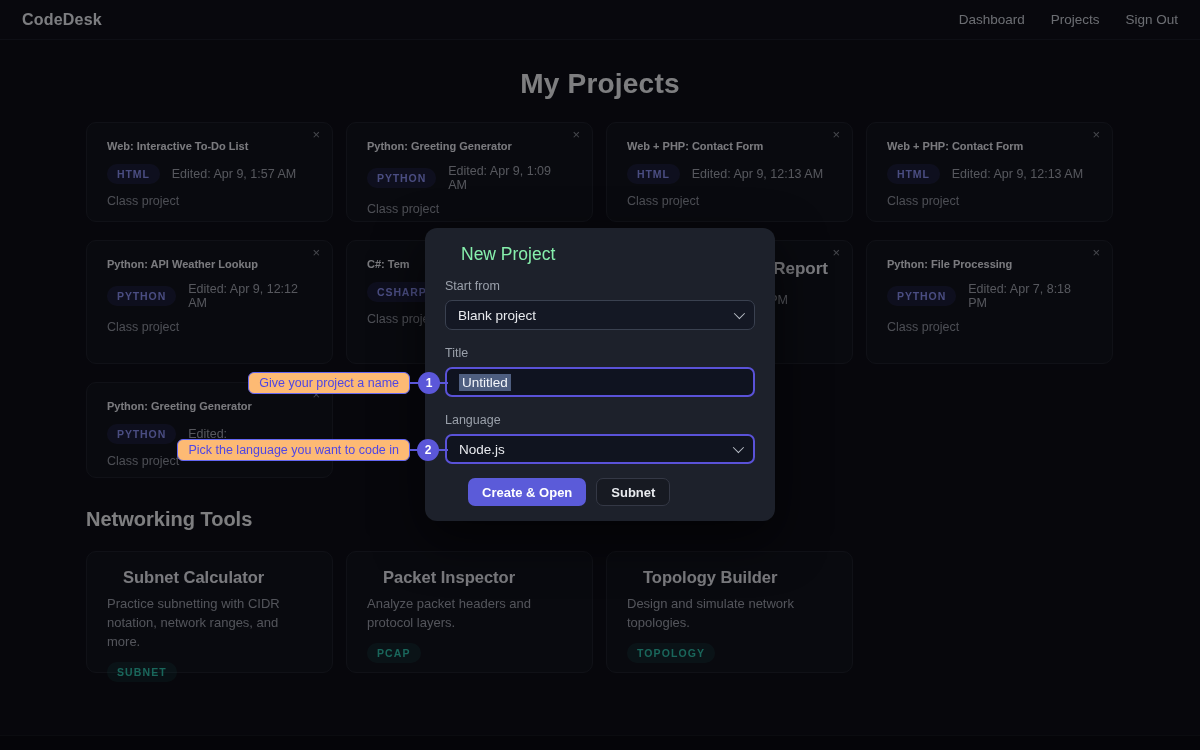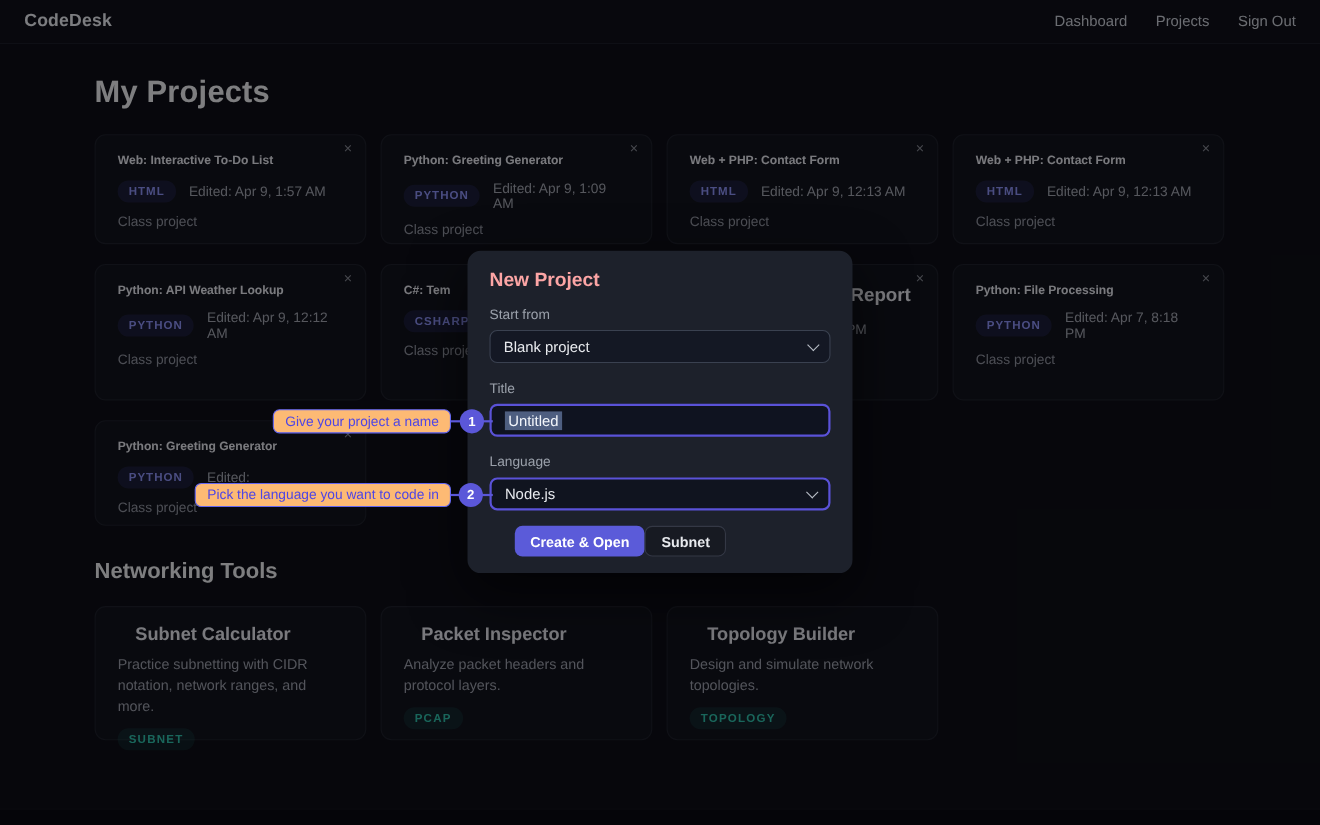--- a/index.html
+++ b/index.html
@@ -17,21 +17,21 @@
     background:#0e0f14; border-bottom:1px solid #1a1c22;
     display:flex; align-items:center; justify-content:space-between;
     padding:0 22px; z-index:1;
   }
   .brand { font-size:16px; font-weight:bold; color:#e9eaec; letter-spacing:.2px; }
   .nav-links { display:flex; gap:26px; }
   .nav-link { font-size:13.5px; color:#c9ccd2; cursor:pointer; }
 
   
   .container { position:absolute; top:40px; left:86px; width:1028px; z-index:1; }
-  .page-header { display:flex; justify-content:flex-start; align-items:center; margin-top:26px; height:36px; }
+  .page-header { display:flex; justify-content:center; align-items:center; margin-top:26px; height:36px; }
   .page-title { font-size:28px; font-weight:bold; color:#eceded; margin:0; letter-spacing:.2px; }
   .hbtns { display:flex; gap:8px; }
   .btn { height:32px; padding:0 15px; border-radius:8px; font-size:13px; display:flex; align-items:center; cursor:pointer; white-space:nowrap; }
   .btn-primary { background:#4c43cf; color:#e8e6ff; font-weight:600; }
   .btn-dark { background:#14161b; border:1px solid #2b2d35; color:#d6d8dd; }
   .btn-underline { text-decoration:underline; font-weight:600; }
 
   .grid { display:grid; grid-template-columns:repeat(4,247px); column-gap:13px; row-gap:18px; }
   .grid-projects { margin-top:20px; grid-template-rows:100px 124px 96px; }
   .grid-tools { margin-top:20px; grid-template-rows:122px; }
@@ -62,36 +62,36 @@
 
   
   .overlay { position:absolute; inset:0; background:rgba(2,3,6,.47); z-index:10; }
 
   
   .modal {
     position:absolute; left:425px; top:228px; width:350px; height:293px;
     background:#1d212b; border-radius:12px; z-index:20;
     padding:16px 20px 0; box-shadow:0 18px 50px rgba(0,0,0,.6);
   }
-  .modal-title { margin:0 0 14px; font-size:17.5px; font-weight:bold; color:#fca5a5; }
+  .modal-title { margin:0 16px 14px; font-size:17.5px; font-weight:normal; color:#86efac; }
   .field-label { font-size:12.5px; color:#9aa0aa; margin-bottom:7px; }
   .control {
     height:30px; border-radius:7px; display:flex; align-items:center;
     justify-content:space-between; padding:0 12px;
     font-size:13.5px; color:#e8eaee; background:#141824; cursor:pointer;
   }
   .control-plain  { border:1px solid #3a4150; margin-bottom:16px; }
   .control-accent { border:2px solid #5a52d8; margin-bottom:14px; background:#10141f; }
   .tinput { border:2px solid #5a52d8; background:#0f1320; margin-bottom:16px; cursor:text; justify-content:flex-start; }
   .selection { background:#4e5e80; color:#f3f6fb; padding:1px 3px; }
   .chev {
     width:8px; height:8px; border-right:1.6px solid #b9bec7; border-bottom:1.6px solid #b9bec7;
     transform:rotate(45deg) translateY(-2px); flex:0 0 auto;
   }
-  .modal-actions { display:flex; margin-top:0;padding-left:23px; }
+  .modal-actions { display:flex; gap:10px; margin-top:0;padding-left:23px; }
   .btn-create { background:#5b5bd9; color:#ffffff; font-size:13px; font-weight:600; height:28px; padding:0 14px; border-radius:7px; display:flex; align-items:center; cursor:pointer; }
   .btn-cancel { background:#171a22; border:1px solid #343845; color:#e8eaee; font-size:13px; font-weight:600; height:28px; padding:0 14px; border-radius:7px; display:flex; align-items:center; cursor:pointer; }
 
   
   .tour-line { position:absolute; height:2px; background:#5b57d9; z-index:22; }
   .line1 { left:404px; top:382px; width:44px; }
   .line2 { left:404px; top:449px; width:44px; }
   .tooltip {
     position:absolute; z-index:23; height:22px; display:flex; align-items:center;
     background:#fdba74; border:1px solid #6366f1; border-radius:6px;

